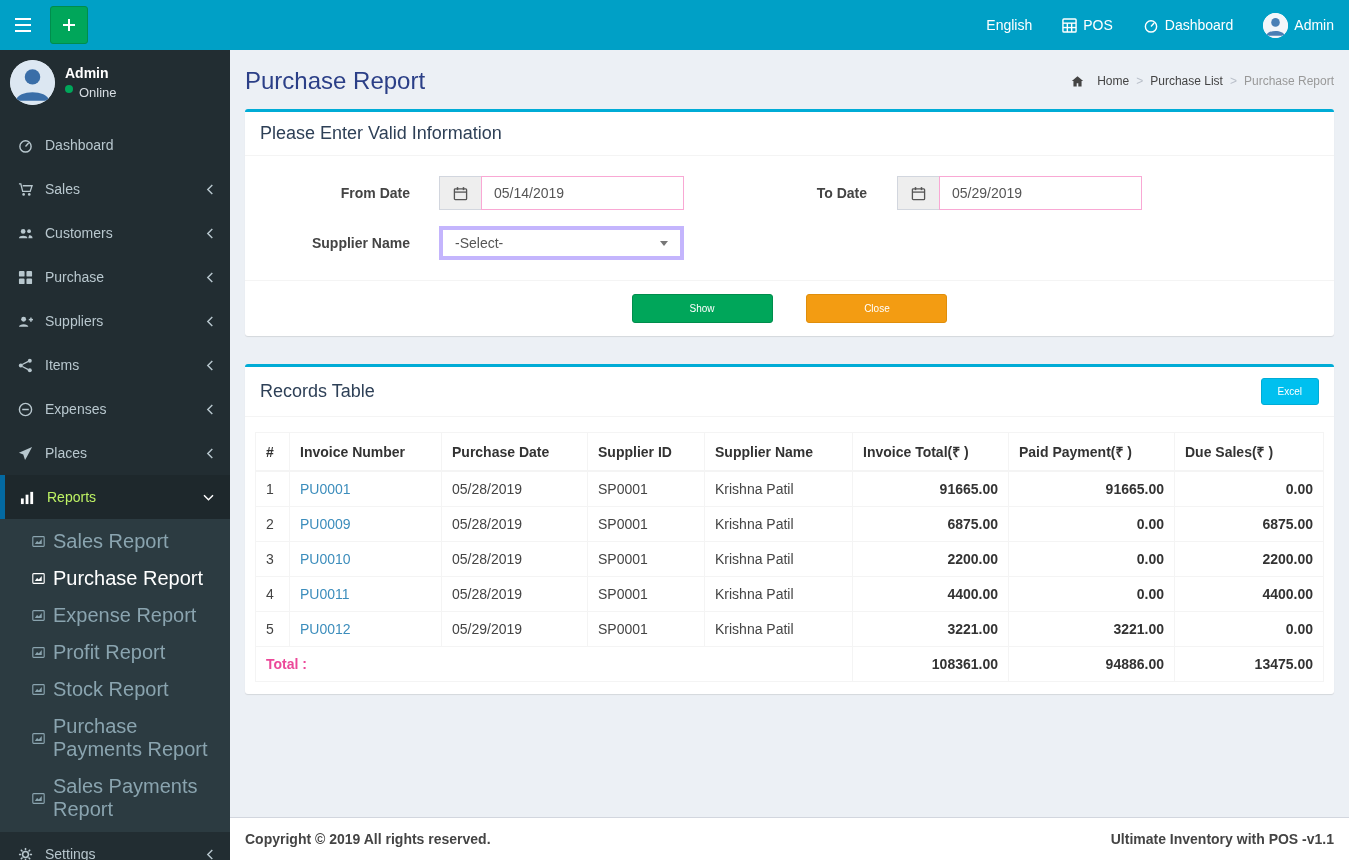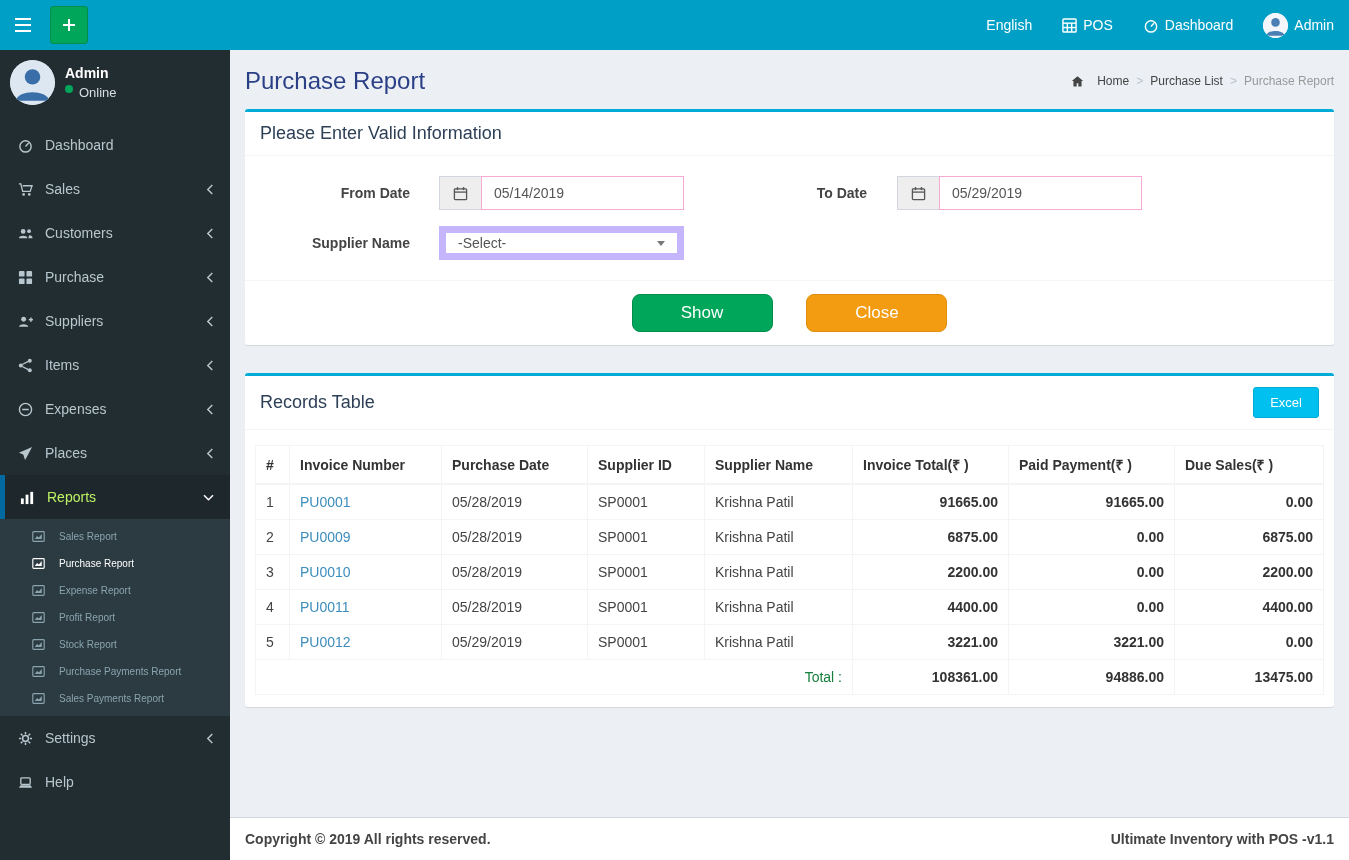--- a/index.html
+++ b/index.html
@@ -29,21 +29,21 @@
   .status-dot{width:8px;height:8px;border-radius:50%;background:#00a65a;display:inline-block}
   .sidebar-menu{list-style:none;margin:8px 0 0 0;padding:0}
   .mrow{display:flex;align-items:center;height:44px;padding:0 15px;box-sizing:border-box;
         color:#b8c7ce;cursor:pointer;border-left:3px solid transparent}
   .micon{width:16px;margin-right:11px;color:#b8c7ce;flex:0 0 16px}
   .mlabel{flex:1}
   .chev{color:#b8c7ce}
   li.active > .mrow{background:#1e282c;color:#bef264;border-left:5px solid #0369a1}
   li.active > .mrow .micon, li.active > .mrow .chev{color:#fff}
   .treeview-menu{list-style:none;margin:0;padding:4px 0;background:#2c3b41}
-  .treeview-menu li{display:flex;align-items:center;gap:14px;padding:7px 5px 7px 32px;color:#8aa4af;cursor:pointer;font-size:10px}
+  .treeview-menu li{display:flex;align-items:center;gap:8px;padding:7px 5px 7px 32px;color:#8aa4af;cursor:pointer;font-size:20px}
   .treeview-menu li .sicon{width:13px;color:#8aa4af;flex:0 0 13px}
   .treeview-menu li.active{color:#fff}
   .treeview-menu li.active .sicon{color:#fff}
 
   
   .content-wrapper{position:absolute;top:50px;left:230px;right:0;bottom:43px;overflow:hidden;background:#ecf0f5;padding:15px;box-sizing:border-box}
   .content-header{display:flex;justify-content:space-between;align-items:center;margin:2px 0 14px 0}
   .page-title{margin:0;font-size:24px;font-weight:normal;color:#2b3f87}
   .breadcrumb{display:flex;align-items:center;list-style:none;margin:0;padding:0;font-size:12px;color:#444}
   .breadcrumb .crumb{display:flex;align-items:center;gap:13px;cursor:pointer}
@@ -57,40 +57,40 @@
   
   .box-body{padding:20px 15px 16px 15px}
   .form-row{display:flex;align-items:center;margin-bottom:16px}
   .form-label{width:150px;text-align:right;font-weight:bold;color:#444;margin-right:29px}
   .form-label.second{width:183px;margin-left:0;margin-right:30px}
   .input-group{display:inline-flex;width:245px;height:34px;box-sizing:border-box}
   .addon{width:42px;background:#eee;border:1px solid #d2d6de;border-right:0;display:flex;
          align-items:center;justify-content:center;color:#555;box-sizing:border-box;cursor:pointer}
   .form-input{flex:1;min-width:0;border:1px solid #f9a8d4;padding:6px 12px;font-size:14px;color:#555;
               box-sizing:border-box;outline:none;border-radius:0}
-  .select{width:245px;height:34px;border:7px solid #c4b5fd;background:#fff;display:inline-flex;
+  .select{width:245px;height:34px;border:4px solid #c4b5fd;background:#fff;display:inline-flex;
           align-items:center;justify-content:space-between;padding:0 12px;color:#555;box-sizing:border-box;cursor:pointer}
   .caret{width:0;height:0;border-left:4px solid transparent;border-right:4px solid transparent;border-top:5px solid #777}
   .box-footer{border-top:1px solid #f4f4f4;padding:13px;text-align:center}
-  .btn{display:inline-block;width:141px;padding:8px 0;border:1px solid;border-radius:8px;color:#fff;
-       font-size:17px;cursor:pointer;font-family:inherit}
+  .btn{display:inline-block;width:141px;padding:8px 0;border:1px solid;border-radius:3px;color:#fff;
+       font-size:10px;cursor:pointer;font-family:inherit}
   .btn-show{background:#00a65a;border-color:#008d4c;margin-right:30px}
   .btn-close{background:#f39c12;border-color:#e08e0b}
   .btn-excel{background:#00c0ef;border:1px solid #00acd6;border-radius:3px;color:#fff;
-             padding:7px 16px;font-size:13px;cursor:pointer;font-family:inherit}
+             padding:7px 16px;font-size:10px;cursor:pointer;font-family:inherit}
 
   
   .records-body{padding:15px 10px 12px 10px}
   .table{width:100%;border-collapse:collapse;table-layout:fixed;font-size:14px}
   .table th,.table td{border:1px solid #f4f4f4;padding:9px 10px;text-align:left;color:#444;
                       overflow:hidden;white-space:nowrap;box-sizing:border-box}
   .table thead th{font-weight:bold;color:#333;border-bottom-width:2px}
   .table .num{text-align:right;font-weight:bold;color:#333}
   .table .link{color:#3c8dbc;cursor:pointer}
-  .table .total-cell{text-align:right;font-weight:normal;color:#15803d}
+  .table .total-cell{text-align:left;font-weight:bold;color:#ec4899}
 
   
   .main-footer{position:absolute;left:230px;right:0;bottom:0;height:43px;background:#fff;
                border-top:1px solid #d2d6de;box-sizing:border-box;display:flex;align-items:center;
                justify-content:space-between;padding:0 15px;font-weight:bold;color:#444}
 </style>
 </head>
 <body>
 
 <header class="main-header">

